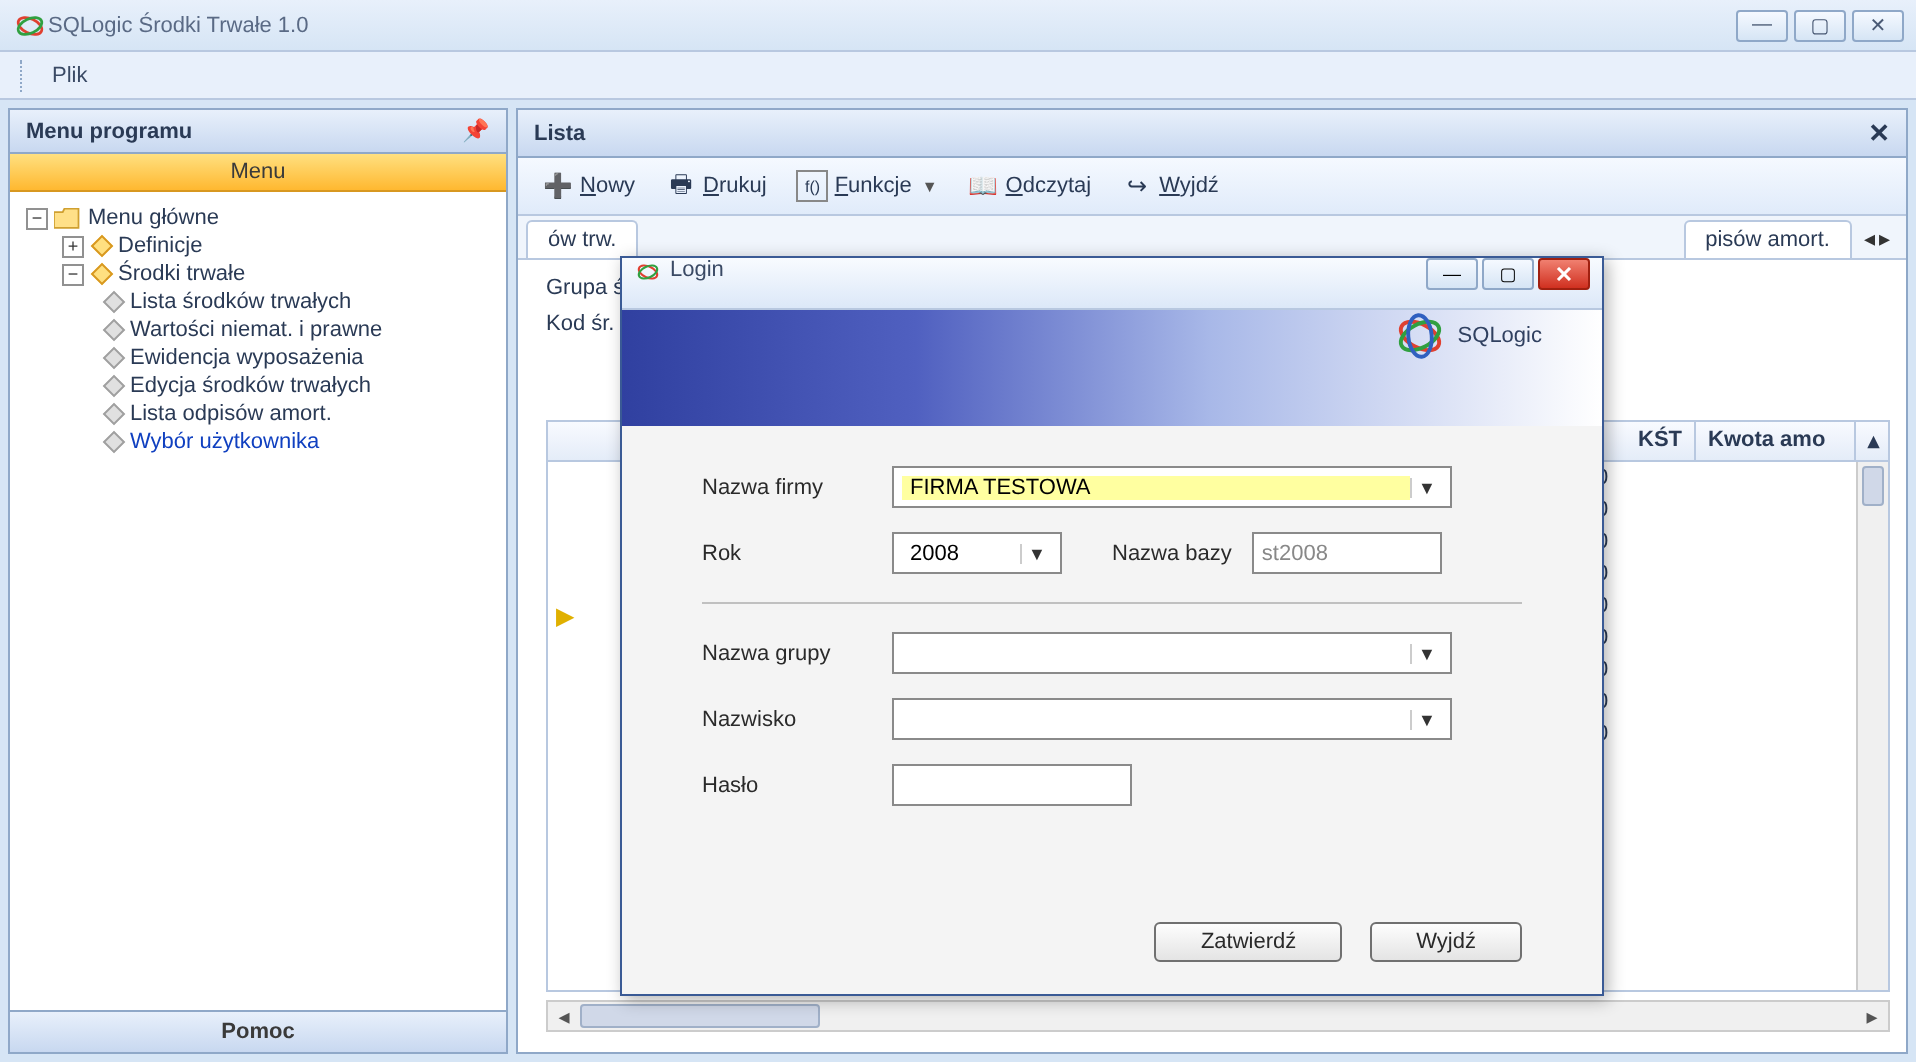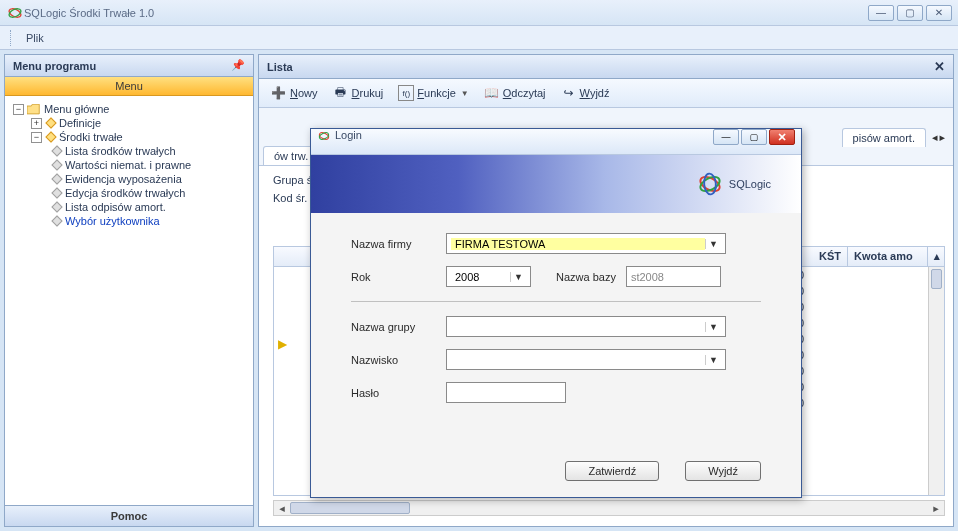--- a/index.html
+++ b/index.html
@@ -42,21 +42,21 @@
 .content { flex: 1; background: #fff; border: 1px solid #8fa8c8; display: flex; flex-direction: column; position: relative; }
 .content .panel-header .close-x { margin-left: auto; cursor: pointer; font-size: 13px; }
 .toolbar { background: linear-gradient(#f5f9ff, #e0ebfa); padding: 4px 6px; display: flex; align-items: center; gap: 3px; border-bottom: 1px solid #b8c8e0; }
 .toolbar .tbitem { display: flex; align-items: center; gap: 3px; padding: 2px 6px; cursor: pointer; color: #2a3a55; }
 .toolbar .tbitem .u { text-decoration: underline; }
 .toolbar .tbicon { width: 16px; height: 16px; display: inline-flex; align-items: center; justify-content: center; font-size: 12px; }
 .toolbar .dd { font-size: 8px; color: #555; margin-left: 2px; }
 
 .tabs-row { display: flex; align-items: center; background: #f0f5fc; border-bottom: 1px solid #b8c8e0; padding: 2px 4px 0 4px; }
 .tab { padding: 3px 10px; background: #fff; border: 1px solid #b8c8e0; border-bottom: none; border-radius: 3px 3px 0 0; margin-right: 2px; cursor: pointer; color: #2a3a55; }
-.tab.cut { max-width: 60px; overflow: hidden; white-space: nowrap; margin-top: 36px; }
+.tab.cut { max-width: 60px; overflow: hidden; white-space: nowrap; }
 .tabs-row .spacer { flex: 1; }
 .tab-nav { display: flex; gap: 2px; padding: 0 4px; }
 .tab-nav span { cursor: pointer; color: #333; font-size: 11px; }
 
 .form-area { padding: 8px 14px; position: relative; flex: 1; }
 .form-row { display: flex; align-items: center; margin-bottom: 6px; color: #2a3a55; }
 .form-row label { width: 60px; }
 
 .grid { position: absolute; left: 14px; right: 8px; top: 80px; bottom: 30px; border: 1px solid #b8c8e0; background: #fff; }
 .grid-header { display: flex; background: linear-gradient(#f8faff, #e4ecf8); border-bottom: 1px solid #b8c8e0; }
@@ -72,34 +72,34 @@
 .hscroll .track { flex: 1; position: relative; height: 100%; }
 .hscroll .thumb { position: absolute; left: 0; top: 1px; bottom: 1px; width: 120px; background: #d0d8e8; border: 1px solid #a0b0c8; border-radius: 2px; }
 
 
 .dialog { position: absolute; left: 310px; top: 128px; width: 492px; height: 370px; background: #f4f4f4; border: 1px solid #3a5a95; box-shadow: 2px 2px 8px rgba(0,0,0,0.3); }
 .dlg-title { height: 26px; background: linear-gradient(#f8fbff, #dce8f8); display: flex; padding: 0 6px; border-bottom: 1px solid #b8c8e0; }
 .dlg-title .txt { margin-left: 4px; color: #3a4a65; }
 .dlg-title .btns { margin-left: auto; display: flex; gap: 2px; }
 .dlg-title .btns .b { width: 26px; height: 16px; border: 1px solid #8fa8c8; background: linear-gradient(#f5f9ff, #d6e5f5); border-radius: 2px; display: flex; align-items: center; justify-content: center; font-size: 9px; cursor: pointer; }
 .dlg-title .btns .b.close { background: linear-gradient(#f08070, #d03020); color: #fff; border-color: #a02010; font-weight: bold; font-size: 11px; }
-.dlg-banner { height: 58px; background: linear-gradient(90deg, #3040a0 0%, #5060c0 30%, #a8b8e8 60%, #ffffff 100%); position: relative; display: flex; align-items: center; justify-content: flex-end; padding-right: 30px; }
+.dlg-banner { height: 58px; background: linear-gradient(90deg, #3040a0 0%, #5060c0 30%, #a8b8e8 60%, #ffffff 100%); position: relative; display: flex; align-items: flex-start; justify-content: flex-end; padding-right: 30px; }
 .dlg-banner .brand { font-size: 22px; color: #304060; display: flex; align-items: center; gap: 6px; }
 .dlg-banner .brand .q { font-weight: normal; }
 .dlg-body { padding: 20px 40px; }
 .dlg-row { display: flex; align-items: center; margin-bottom: 12px; }
 .dlg-row label { width: 95px; color: #2a2a2a; }
 .dlg-row .combo, .dlg-row input[type=text], .dlg-row input[type=password] { border: 1px solid #8a8a8a; padding: 2px 4px; height: 21px; background: #fff; }
 .dlg-row .combo { display: flex; align-items: center; position: relative; }
 .dlg-row .combo .val { flex: 1; padding: 0 4px; }
 .dlg-row .combo .arr { width: 16px; text-align: center; border-left: 1px solid #ccc; cursor: pointer; color: #333; font-size: 9px; }
 .dlg-row .combo.hl .val { background: #ffffa0; }
 .dlg-row .ro { background: #f0f0f0; color: #888; }
 .dlg-sep { border-top: 1px solid #c0c0c0; margin: 14px 0; }
-.dlg-buttons { display: flex; justify-content: flex-end; gap: 26px; padding: 0 40px 16px 0; position: absolute; bottom: 0; right: 0; left: 0; }
+.dlg-buttons { display: flex; justify-content: flex-end; gap: 14px; padding: 0 40px 16px 0; position: absolute; bottom: 0; right: 0; left: 0; }
 .dlg-buttons button { padding: 3px 22px; border: 1px solid #707070; background: linear-gradient(#fdfdfd, #e4e4e4); border-radius: 3px; cursor: pointer; color: #2a2a2a; }
 
 
 .sqlogic-logo { width: 18px; height: 18px; }
 
 </style>
 </head>
 <body>
 
 <div class="titlebar">

